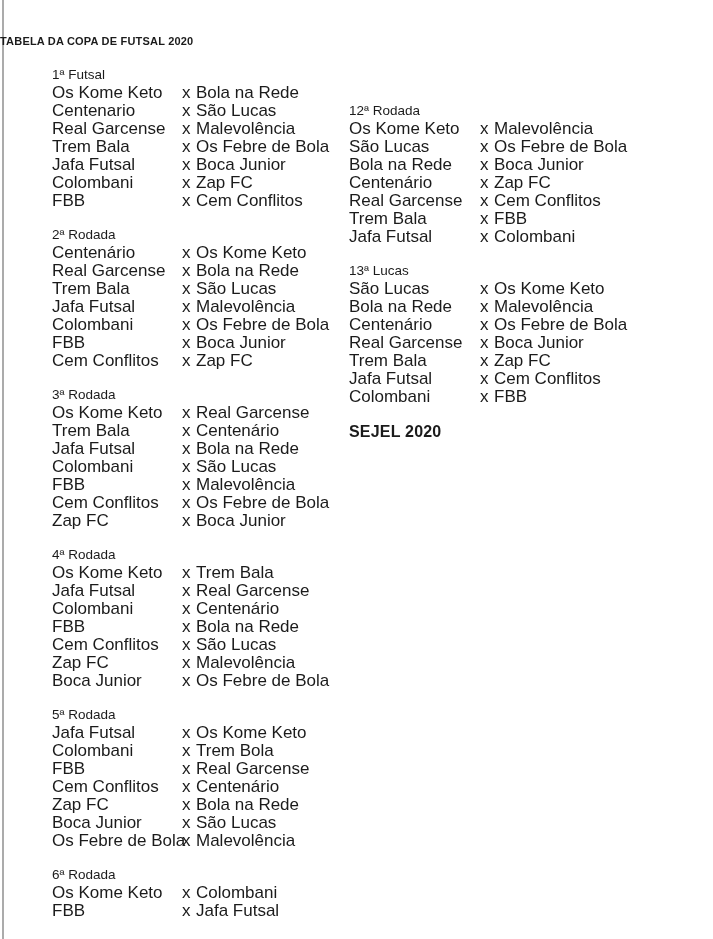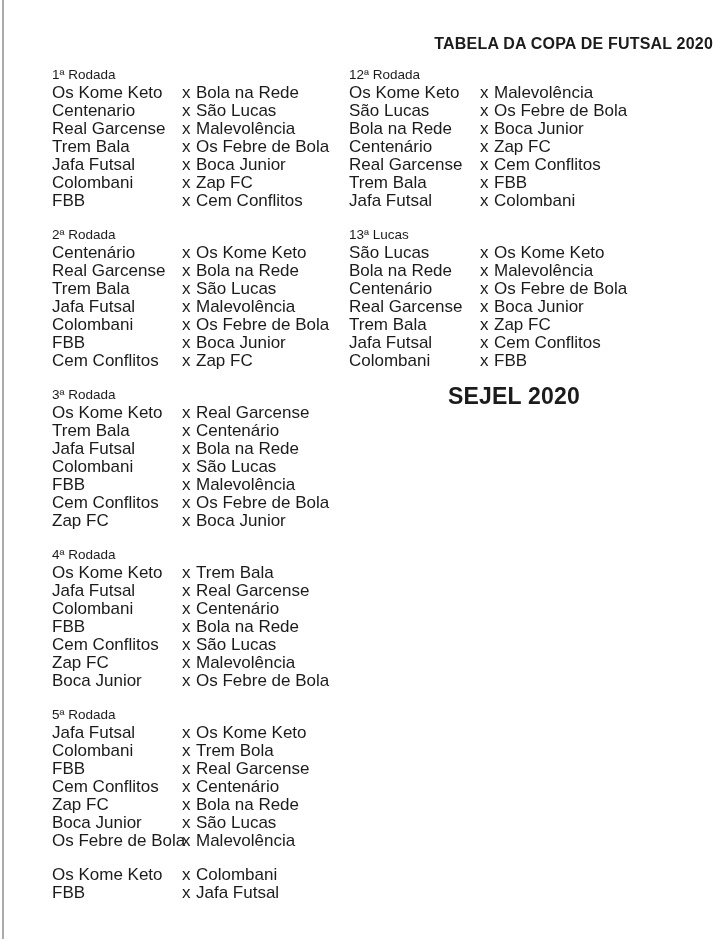--- a/index.html
+++ b/index.html
@@ -21,33 +21,33 @@
     top: 0;
     width: 2px;
     height: 939px;
     background: #ababab;
   }
   .doc-title {
     position: absolute;
     top: 35px;
     left: 0;
     width: 713px;
-    text-align: right;
-    font-size: 16px;
+    text-align: left;
+    font-size: 11px;
     font-weight: bold;
     letter-spacing: 0.2px;
     color: #1b1b1b;
     white-space: nowrap;
   }
   .col {
     position: absolute;
     top: 66px;
   }
   .col-left  { left: 52px;  width: 296px; }
-  .col-right { left: 349px; width: 330px; }
+  .col-right { left: 349px; width: 330px; margin-top: 36px; }
   .round-block {
     margin-bottom: 16px;
   }
   .round-header {
     font-size: 13.5px;
     line-height: 18px;
     white-space: nowrap;
   }
   .match-row {
     display: flex;
@@ -59,38 +59,37 @@
   .col-right .team-home { width: 131px; flex: 0 0 131px; }
   .sep-x {
     width: 14px;
     flex: 0 0 14px;
   }
   .team-away {
     flex: 1 1 auto;
   }
   .sejel-title {
     margin-top: 14px;
-    font-size: 23px;
+    font-size: 16px;
     font-weight: bold;
     line-height: 20px;
     letter-spacing: 0.2px;
     white-space: nowrap;
-    text-align: center;
   }
 </style>
 </head>
 <body>
 
 <div class="page-edge"></div>
 
 <div class="doc-title">TABELA DA COPA DE FUTSAL 2020</div>
 
 <div class="col col-left" id="left-col">
     <div class="round-block">
-      <div class="round-header">1ª Rodada</div>
+      <div class="round-header">1ª Futsal</div>
       <div class="match-row">
         <span class="team-home">Os Kome Keto</span>
         <span class="sep-x">x</span>
         <span class="team-away">Bola na Rede</span>
       </div>
       <div class="match-row">
         <span class="team-home">Centenario</span>
         <span class="sep-x">x</span>
         <span class="team-away">São Lucas</span>
       </div>
@@ -266,20 +265,21 @@
         <span class="sep-x">x</span>
         <span class="team-away">São Lucas</span>
       </div>
       <div class="match-row">
         <span class="team-home">Os Febre de Bola</span>
         <span class="sep-x">x</span>
         <span class="team-away">Malevolência</span>
       </div>
     </div>
     <div class="round-block">
+      <div class="round-header">6ª Rodada</div>
       <div class="match-row">
         <span class="team-home">Os Kome Keto</span>
         <span class="sep-x">x</span>
         <span class="team-away">Colombani</span>
       </div>
       <div class="match-row">
         <span class="team-home">FBB</span>
         <span class="sep-x">x</span>
         <span class="team-away">Jafa Futsal</span>
       </div>

